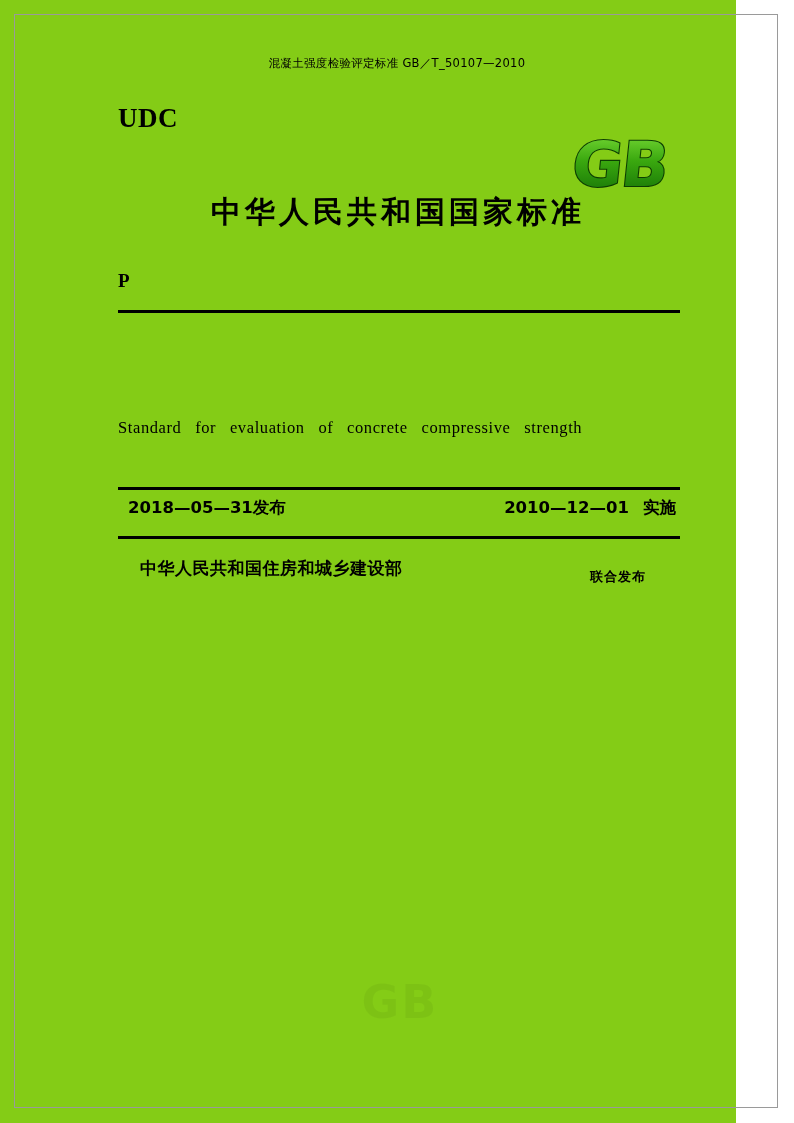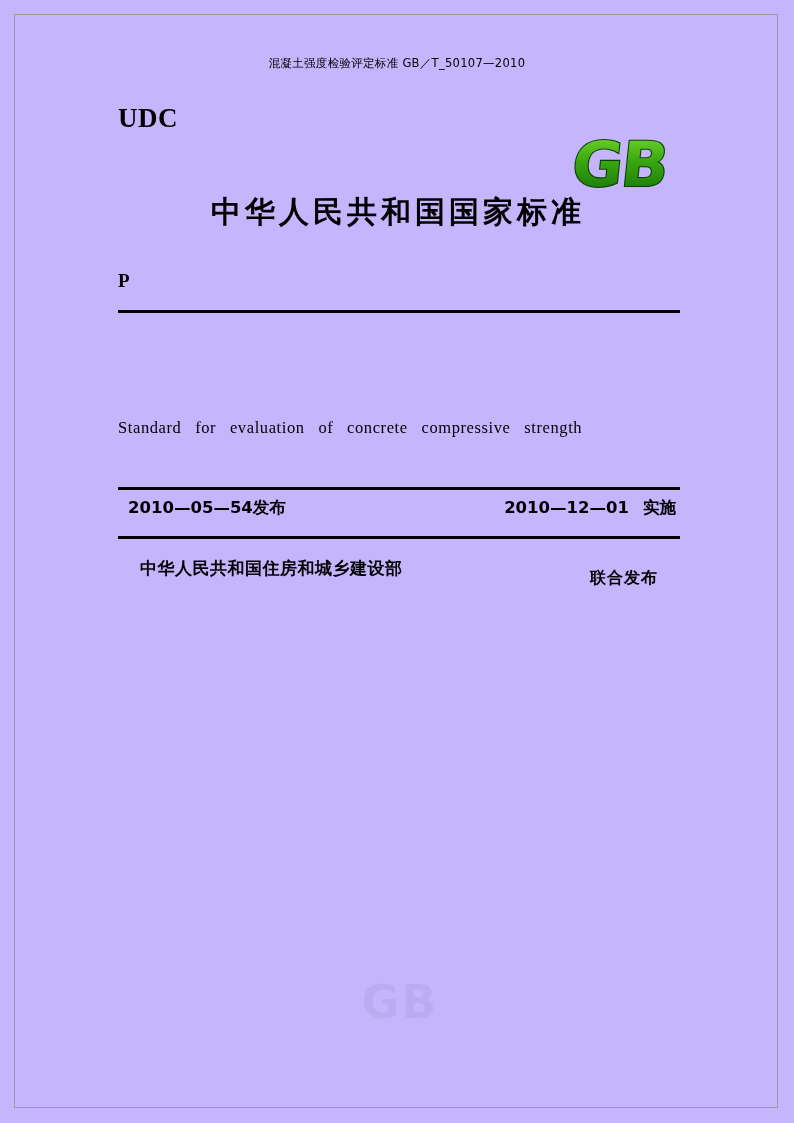--- a/index.html
+++ b/index.html
@@ -11,23 +11,23 @@
     width: 794px;
     height: 1123px;
     font-family: "Liberation Serif", serif;
     color: #000000;
     position: relative;
     overflow: hidden;
   }
   .page {
     position: absolute;
     left: 0; top: 0;
-    width: 794px;
+    width: 736px;
     height: 1123px;
-    background: #c4b5fd;
+    background: #84cc16;
   }
   .page-border {
     position: absolute;
     left: 14px;
     top: 14px;
     width: 764px;
     height: 1094px;
     border: 1px solid #9a9a9a;
     box-sizing: border-box;
   }
@@ -174,21 +174,21 @@
     font-size: 17px;
     line-height: 26px;
     letter-spacing: 0.5px;
   }
   .joint {
     position: absolute;
     left: 590px;
     top: 568px;
     font-family: "DejaVu Sans", sans-serif;
     font-weight: bold;
-    font-size: 16px;
+    font-size: 13px;
     letter-spacing: 1px;
   }
 
   
   .watermark {
     position: absolute;
     left: 330px;
     top: 975px;
     width: 140px;
     height: 60px;
@@ -234,21 +234,21 @@
 
   <div class="rule rule-top"></div>
 
 
   <div class="doc-title-en">Standard for evaluation of concrete compressive strength</div>
 
   <div class="rule rule-mid"></div>
 
   <div class="dates-row">
     <span class="date-issue">
-      <span>2010—05—54</span><span class="label">发布</span>
+      <span>2018—05—31</span><span class="label">发布</span>
     </span>
     <span class="date-effect">
       <span>2010—12—01</span><span class="label">实施</span>
     </span>
   </div>
 
   <div class="rule rule-bot"></div>
 
   <div class="publishers">
     <div>中华人民共和国住房和城乡建设部</div>

